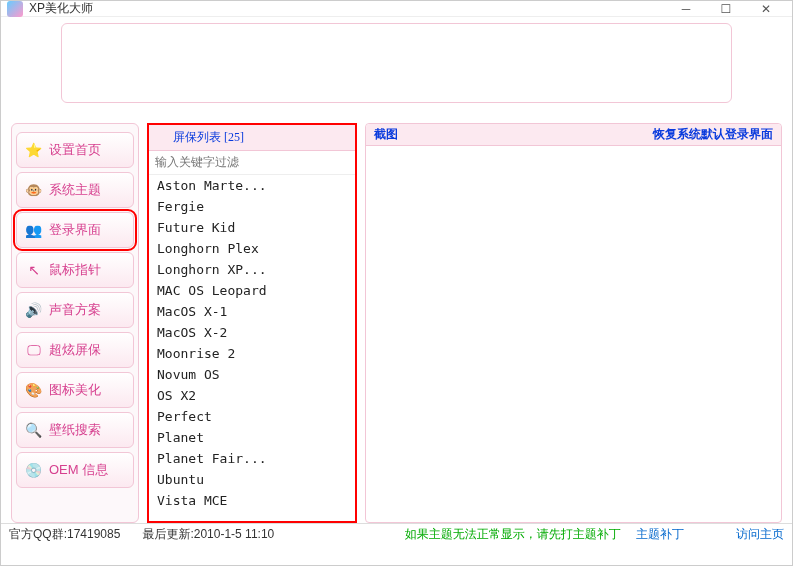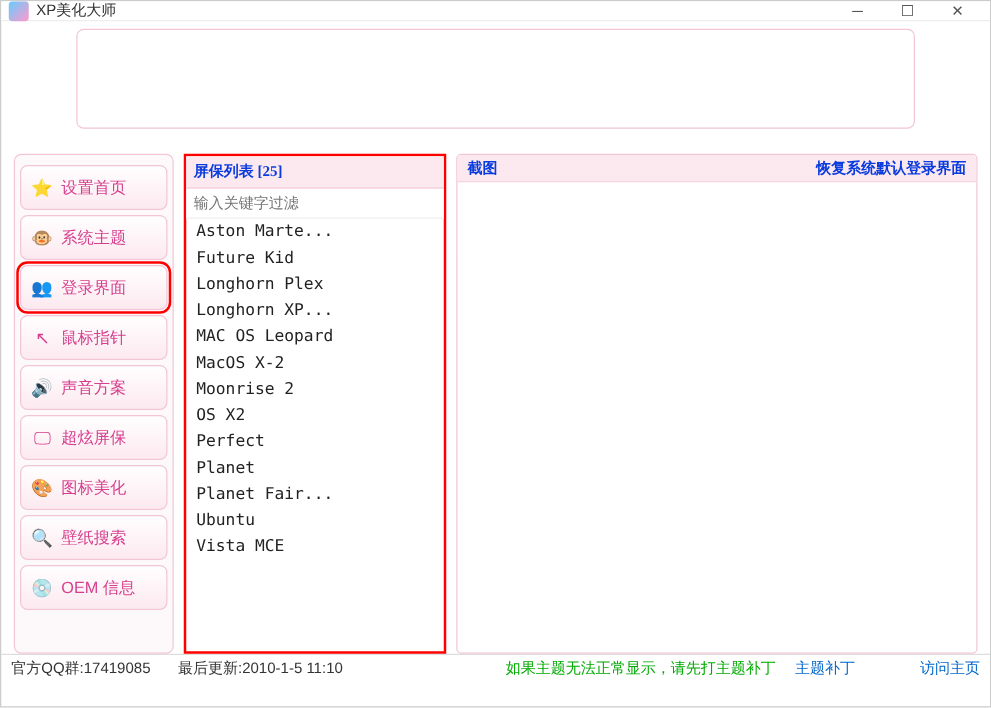--- a/index.html
+++ b/index.html
@@ -81,22 +81,22 @@
   .listbox {
     width: 210px;
     margin-left: 8px;
     border: 2px solid #f00;
     background: #fff;
     display: flex;
     flex-direction: column;
   }
   .list-header {
     color: #0a3bdd;
-    font-weight: bold;
-    padding: 4px 6px;
+    font-weight: normal;
+    padding: 4px 24px;
     background: #fce9f0;
     border-bottom: 1px solid #f2c6d6;
     font-family: SimSun, serif;
   }
   .filter-input {
     width: 100%;
     border: none;
     border-bottom: 1px solid #eee;
     padding: 4px 6px;
     font-size: 12px;
@@ -209,26 +209,29 @@
       <span class="nav-icon">💿</span>
       <span>OEM 信息</span>
     </div>
   </div>
 
   <div class="listbox">
     <div class="list-header">屏保列表 [25]</div>
     <input class="filter-input" placeholder="输入关键字过滤" style="">
     <div class="list-scroll" id="list-scroll">
         <div class="list-item">Aston Marte...</div>
+        <div class="list-item">Fergie</div>
         <div class="list-item">Future Kid</div>
         <div class="list-item">Longhorn Plex</div>
         <div class="list-item">Longhorn XP...</div>
         <div class="list-item">MAC OS Leopard</div>
+        <div class="list-item">MacOS X-1</div>
         <div class="list-item">MacOS X-2</div>
         <div class="list-item">Moonrise 2</div>
+        <div class="list-item">Novum OS</div>
         <div class="list-item">OS X2</div>
         <div class="list-item">Perfect</div>
         <div class="list-item">Planet</div>
         <div class="list-item">Planet Fair...</div>
         <div class="list-item">Ubuntu</div>
         <div class="list-item">Vista MCE</div>
       </div>
   </div>
 
   <div class="preview">

